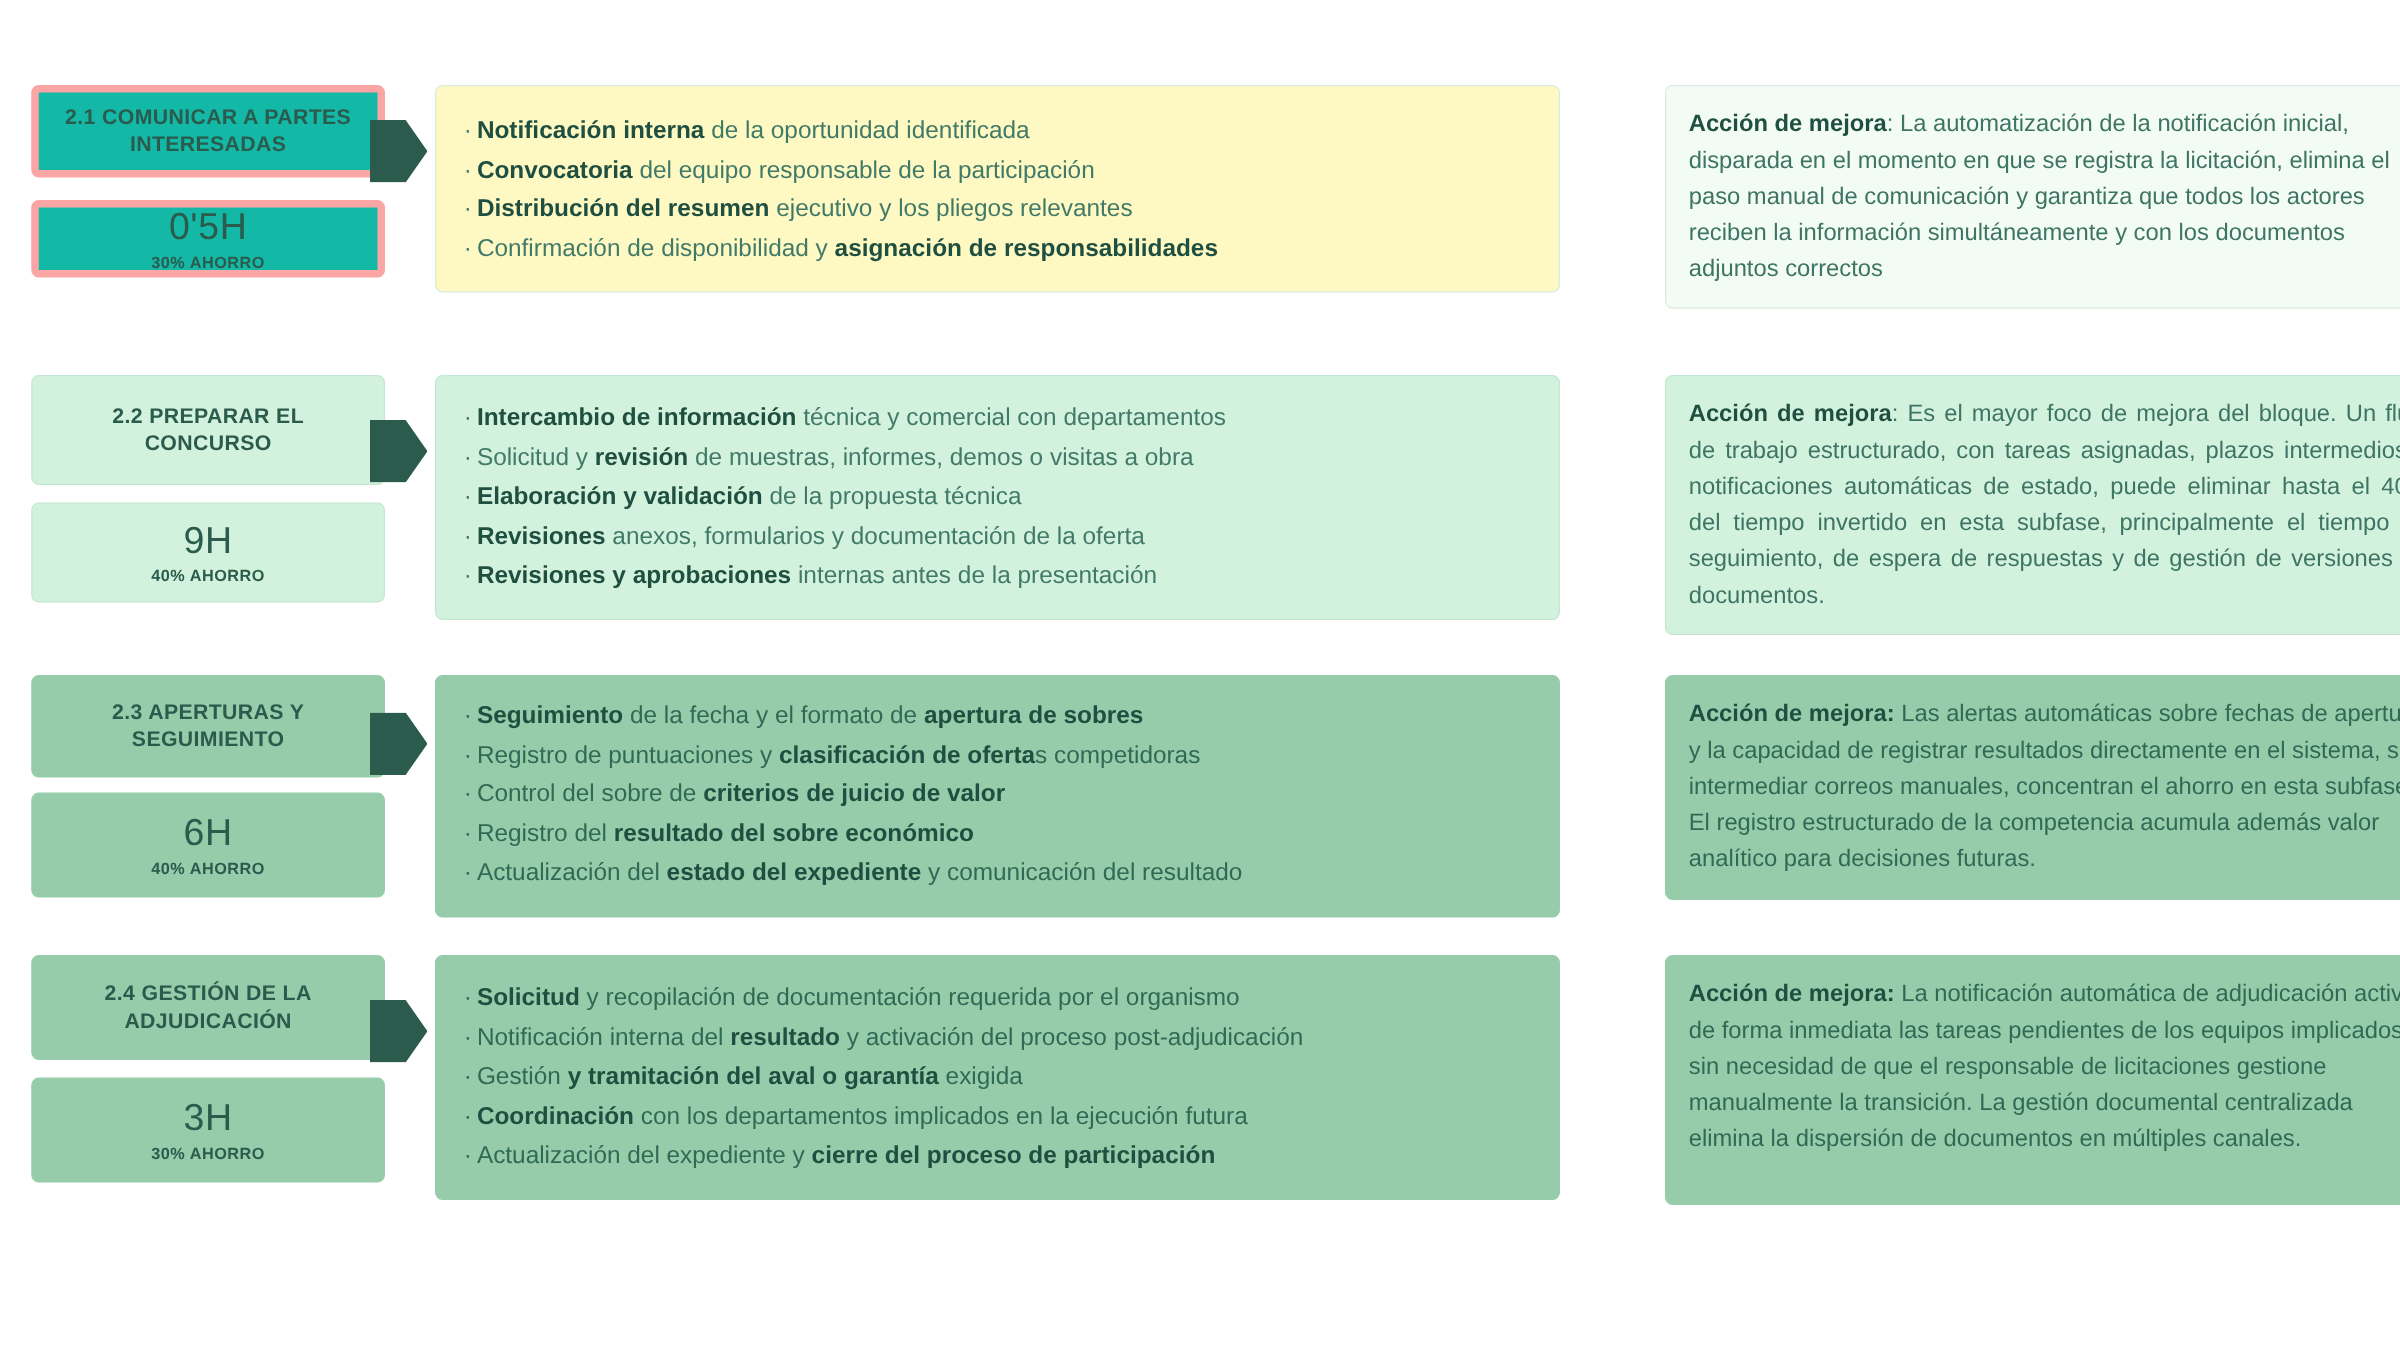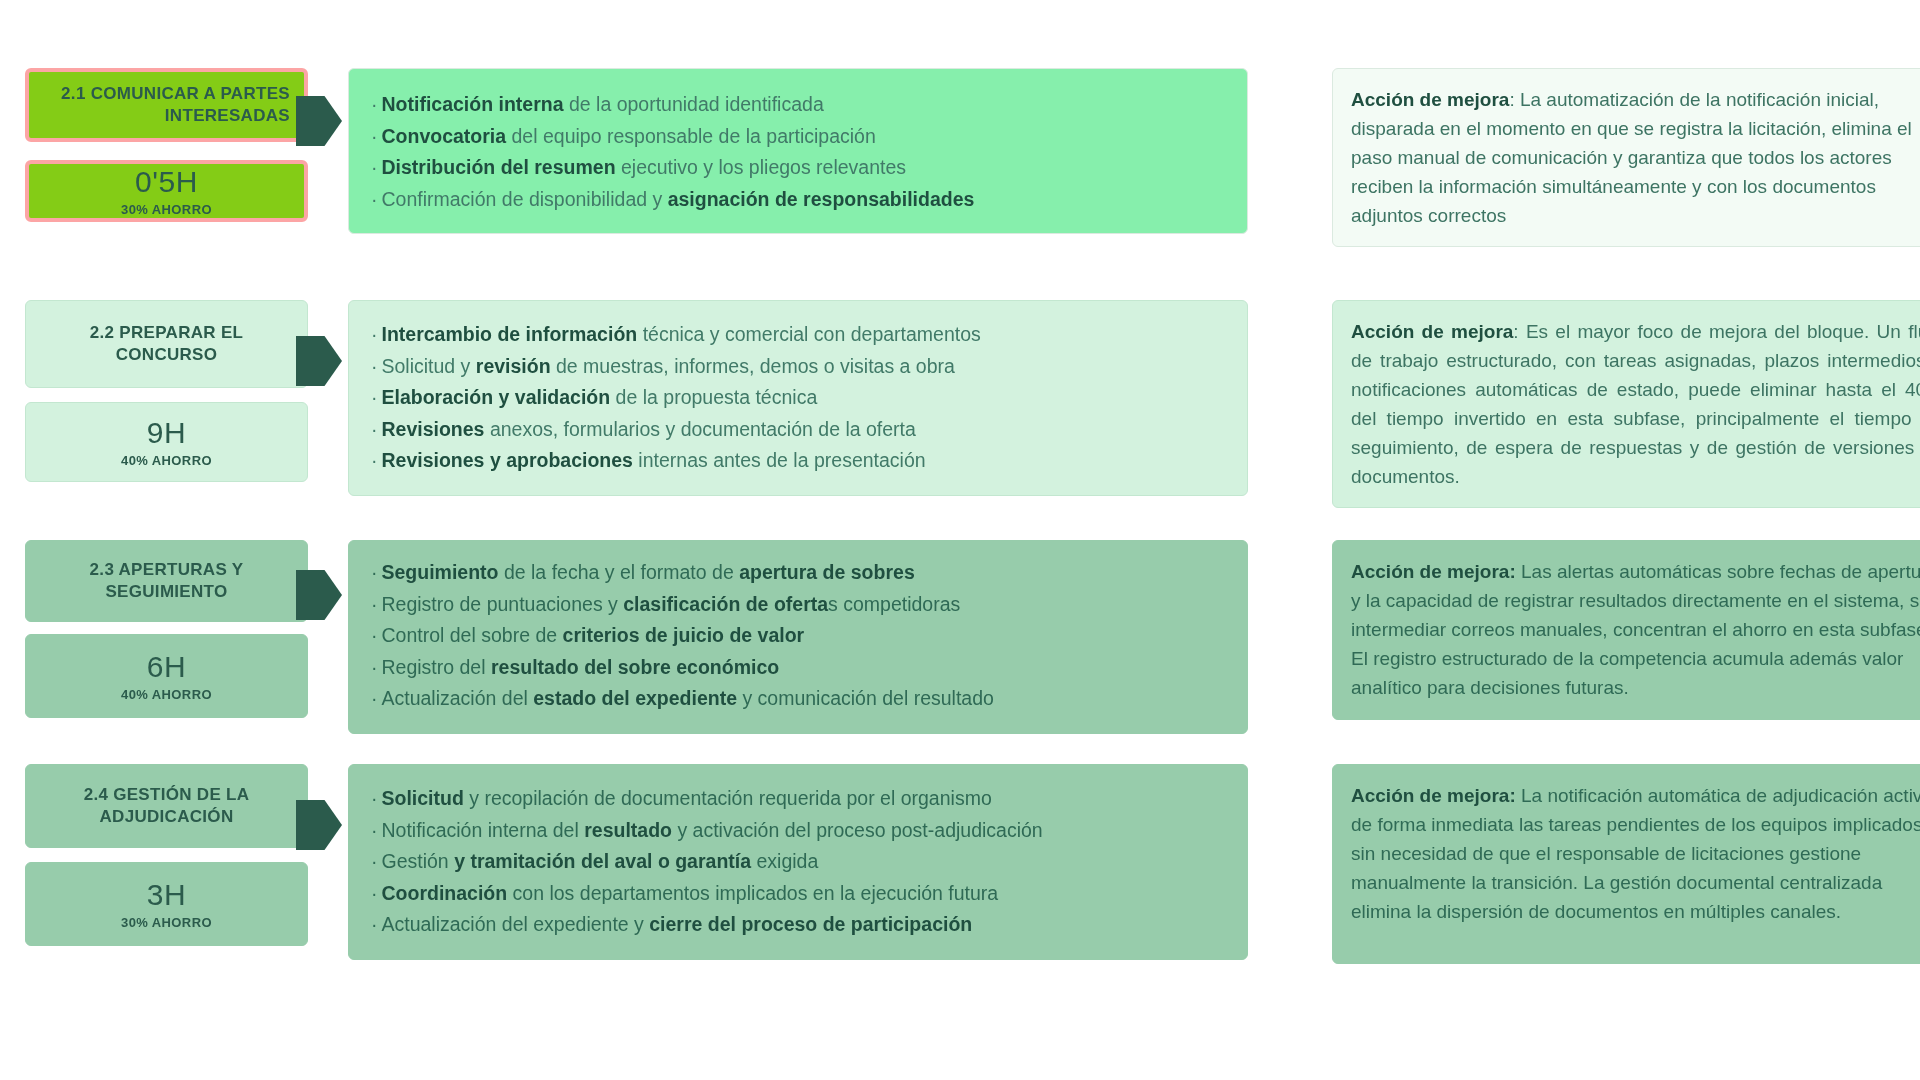--- a/index.html
+++ b/index.html
@@ -115,22 +115,22 @@
   .right-col p{
     margin:0;
     font-size:19px;
     line-height:1.53;
     color:#3d7463;
   }
   .right-col p b{color:#1f4f40;font-weight:bold;}
   .just p{text-align:justify;}
 
   
-  .t1 .phase-box,.t1 .hours-box{background:#84cc16;border:4px solid #fca5a5;text-align:right;}
-  .t1 .mid-col{background:#86efac;border:1px solid #dbeae0;}
+  .t1 .phase-box,.t1 .hours-box{background:#14b8a6;border:6px solid #fca5a5;}
+  .t1 .mid-col{background:#fef9c3;border:1px solid #dbeae0;}
   .t1 .right-col{background:#f3fbf5;border:1px solid #dbeae0;}
 
   .t2 .phase-box,.t2 .hours-box{background:#d3f2de;border:1px solid #c3e7d0;}
   .t2 .mid-col{background:#d3f2de;border:1px solid #c3e7d0;}
   .t2 .right-col{background:#d3f2de;border:1px solid #c3e7d0;}
 
   .t3 .phase-box,.t3 .hours-box{background:#97ccab;border:1px solid #97ccab;}
   .t3 .mid-col{background:#97ccab;border:1px solid #97ccab;}
   .t3 .right-col{background:#97ccab;border:1px solid #97ccab;}
 

